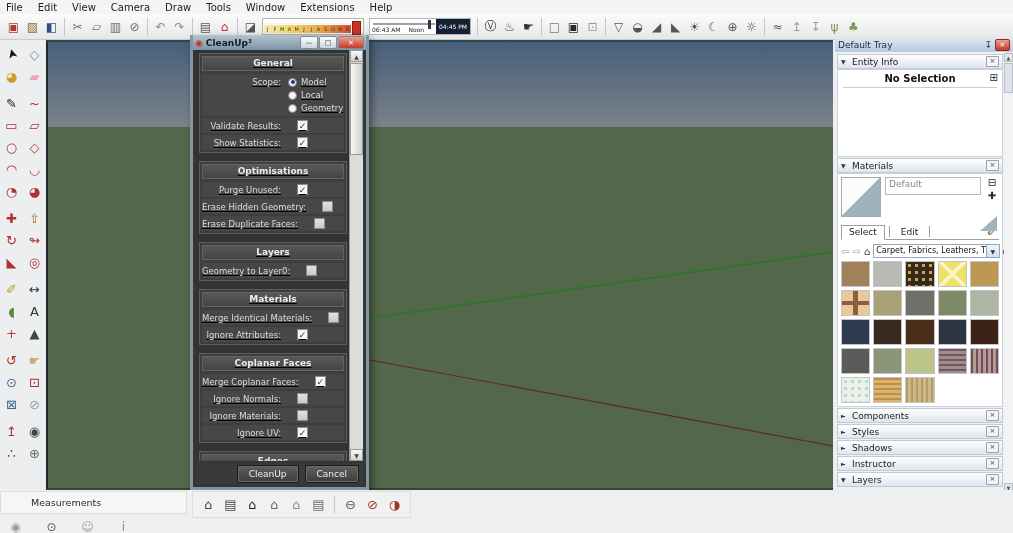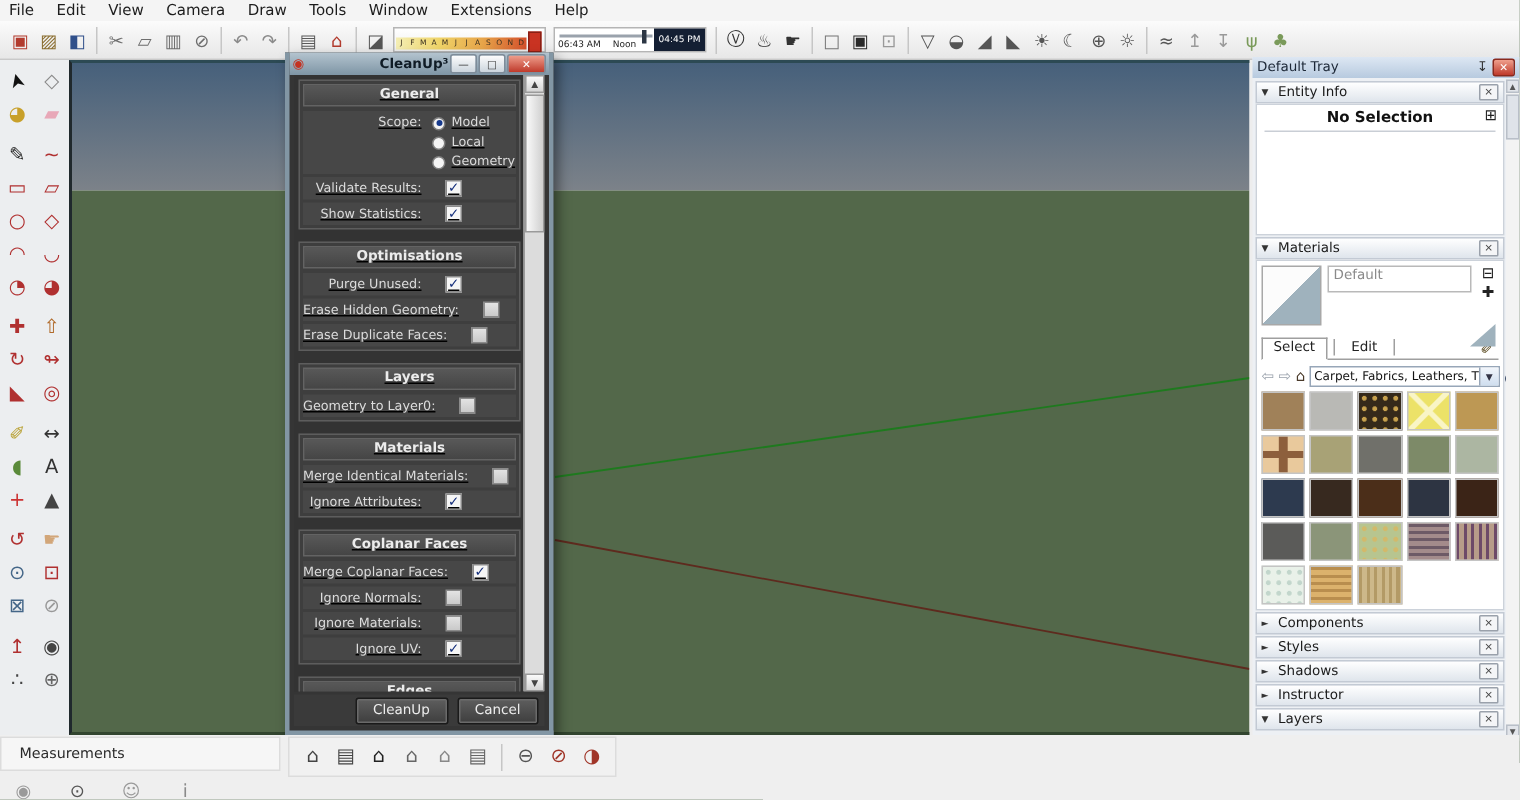--- a/index.html
+++ b/index.html
@@ -37,21 +37,21 @@
     border-top:2px solid #2c4a54;border-bottom:2px solid #32452f;border-left:2px solid #20292d;overflow:hidden;}
   .sky{position:absolute;left:0;top:0;right:0;height:85px;background:linear-gradient(#46607b,#6f7a84,#7c8289);}
   .ground{position:absolute;left:0;top:85px;right:0;bottom:0;background:linear-gradient(#566b4c,#4d6245);}
   .axes{position:absolute;left:0;top:0;}
   
   .dialog{position:absolute;left:190px;top:35px;width:179px;height:455px;box-sizing:border-box;
     background:#353535;border:3px solid #8296a4;border-top:none;box-shadow:3px 4px 8px rgba(0,0,0,.45);}
   .dlg-title{height:15px;background:linear-gradient(#b4c4cf,#7e95a5);display:flex;align-items:center;
     font-size:9px;font-weight:bold;color:#101c26;padding:0 2px;}
   .dlg-title-icon{color:#c43222;font-size:9px;margin-right:3px;}
-  .dlg-title-text{flex:1;text-align:right;}
+  .dlg-title-text{flex:1;}
   .win-btn{width:16px;height:11px;background:linear-gradient(#fdfdfd,#ccd5dd);border:1px solid #7e8c99;
     border-radius:2px;display:flex;align-items:center;justify-content:center;font-size:7px;color:#333;
     margin-left:1px;font-weight:normal;}
   .win-close{width:24px;background:linear-gradient(#ef9f8d,#bf3a2b);color:#fff;}
   .dlg-body{position:absolute;top:15px;left:3px;right:3px;bottom:26px;background:#333;overflow:hidden;}
   .dlg-content{position:absolute;left:3px;right:16px;top:3px;text-decoration:underline;}
   .sec{border:1px solid #5d5d5d;background:#3e3e3e;margin-bottom:8px;padding:2px;}
   .sec-h{background:linear-gradient(#585858,#454545);border:1px solid #636363;font-size:9px;font-weight:bold;
     color:#ececec;text-align:center;height:13px;line-height:13px;margin-bottom:3px;}
   .row{display:flex;align-items:center;height:15px;margin-bottom:2px;background:#474747;}
@@ -126,21 +126,21 @@
   .combo{flex:1;height:14px;border:1px solid #97a6b8;display:flex;background:#fff;box-sizing:border-box;}
   .combo-text{flex:1;font-size:8px;color:#111;padding:1px 0 0 2px;white-space:nowrap;overflow:hidden;}
   .combo-btn{width:12px;background:linear-gradient(#f2f6fb,#cfdeef);border-left:1px solid #97a6b8;
     font-size:6px;color:#334;text-align:center;line-height:13px;}
   .inmodel{font-size:11px;color:#16294a;}
   .sw-grid{display:grid;grid-template-columns:repeat(5,1fr);gap:3px;margin-top:3px;}
   .swatch{height:26px;border:1px solid #c4c4c4;box-sizing:border-box;}
   
   .statusbar{position:absolute;top:490px;left:0;width:1013px;height:43px;background:#efefef;}
   .meas{position:absolute;left:0;top:1px;width:187px;height:23px;background:#f6f6f6;border:1px solid #dcdcdc;
-    box-sizing:border-box;display:flex;align-items:center;font-size:9.5px;color:#2a2a2a;padding-left:12px;}
+    box-sizing:border-box;display:flex;align-items:center;font-size:9.5px;color:#2a2a2a;padding-left:30px;}
   .views{position:absolute;left:192px;top:1px;height:25px;display:flex;align-items:center;gap:3px;
     background:#f1f1f1;border:1px solid #dcdcdc;padding:0 6px;}
   .views .tb-icon{font-size:13px;}
   .stat-icons{position:absolute;left:6px;top:27px;display:flex;align-items:center;gap:17px;
     font-size:11px;color:#7e7e7e;}
 </style>
 </head>
 <body>
 
 <div class="screen">

